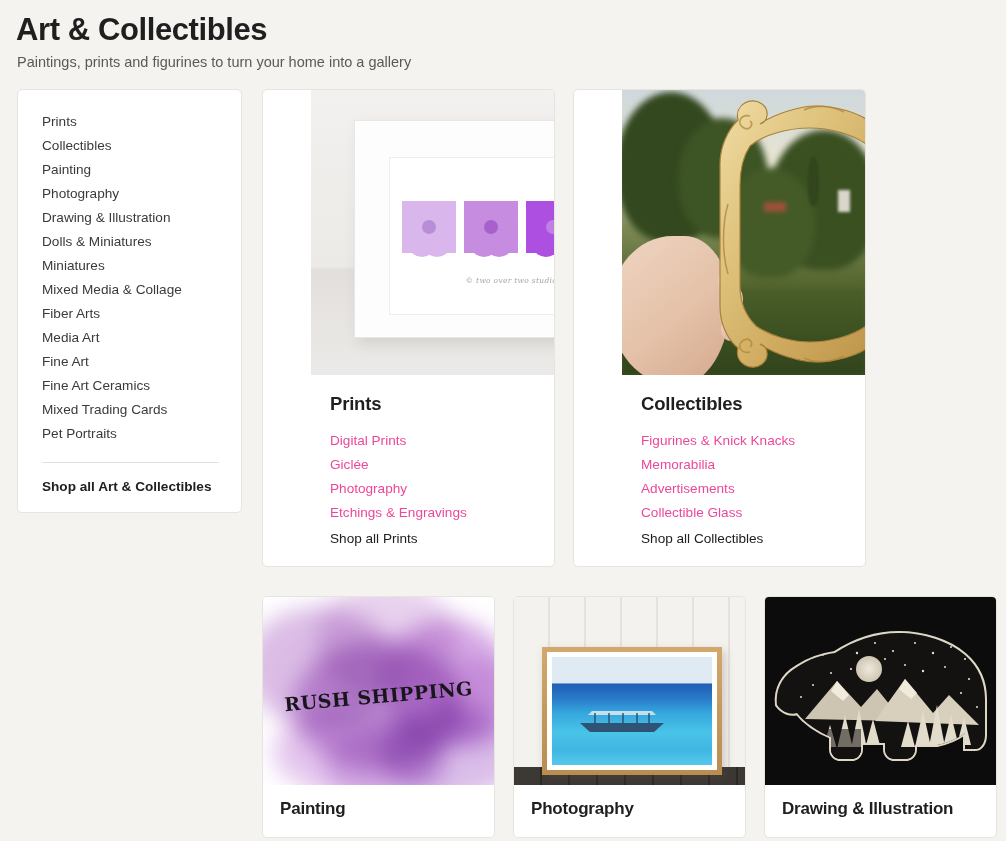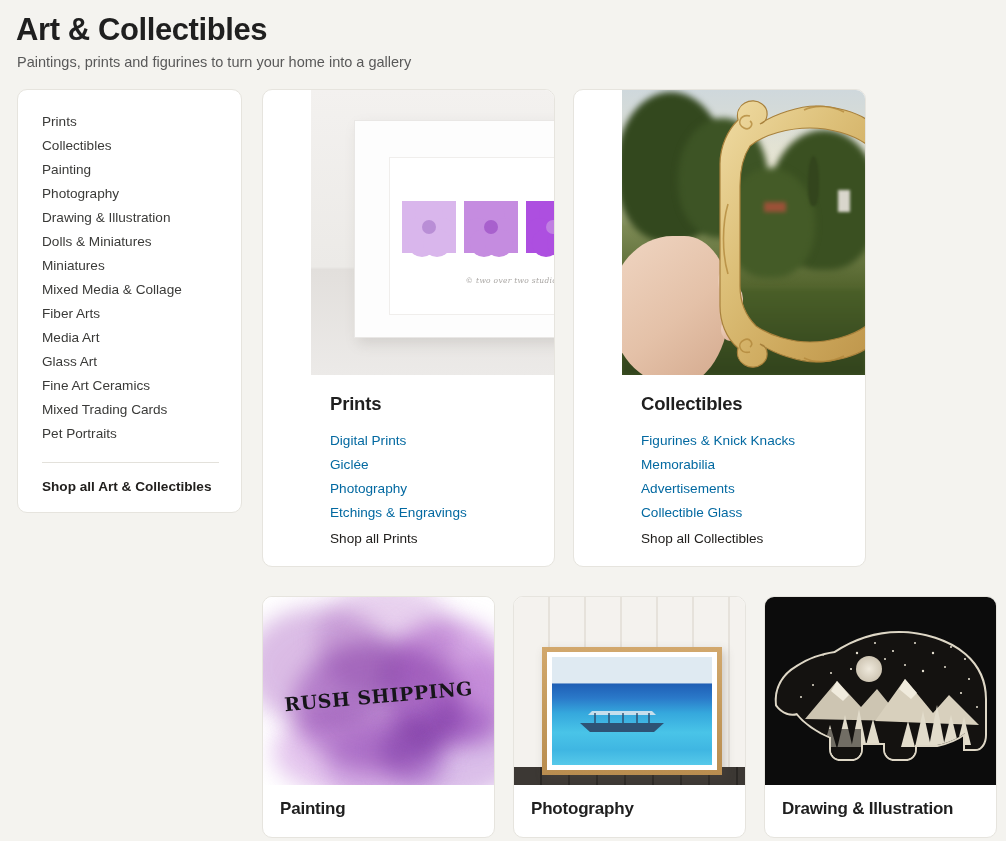--- a/index.html
+++ b/index.html
@@ -38,21 +38,21 @@
     position: absolute;
     left: 0; top: 89px;
     width: 1006px;
   }
   .sidebar-col { position: absolute; left: 17px; top: 0; width: 225px; }
   .cards-col   { position: absolute; left: 262px; top: 0; width: 736px; }
 
   .card {
     background: #ffffff;
     border: 1px solid #e6e4de;
-    border-radius: 10px;
+    border-radius: 5px;
     box-sizing: border-box;
     overflow: hidden;
   }
 
   
   .sidebar-card { padding: 20px 22px 18px 24px; width: 225px; }
   .sidebar-list { list-style: none; margin: 0; padding: 0; }
   .sidebar-list li {
     font-size: 13.6px;
     line-height: 24px;
@@ -84,21 +84,21 @@
     font-size: 18.5px;
     font-weight: bold;
     color: #1f1f1f;
     margin: 0 0 14px 0;
     letter-spacing: -0.2px;
   }
   .sub-list { list-style: none; margin: 0; padding: 0; }
   .sub-list li {
     font-size: 13.6px;
     line-height: 24px;
-    color: #0369a1;
+    color: #ec4899;
     cursor: pointer;
   }
   .card-shop-all {
     display: block;
     margin-top: 6px;
     font-size: 13.6px;
     font-weight: normal;
     color: #22201e;
     cursor: pointer;
   }
@@ -325,21 +325,21 @@
         <li>Prints</li>
         <li>Collectibles</li>
         <li>Painting</li>
         <li>Photography</li>
         <li>Drawing &amp; Illustration</li>
         <li>Dolls &amp; Miniatures</li>
         <li>Miniatures</li>
         <li>Mixed Media &amp; Collage</li>
         <li>Fiber Arts</li>
         <li>Media Art</li>
-        <li>Glass Art</li>
+        <li>Fine Art</li>
         <li>Fine Art Ceramics</li>
         <li>Mixed Trading Cards</li>
         <li>Pet Portraits</li>
       </ul>
       <div class="sidebar-divider"></div>
       <a class="sidebar-shop-all">Shop all Art &amp; Collectibles</a>
     </div>
   </div>
 
   <div class="cards-col">

